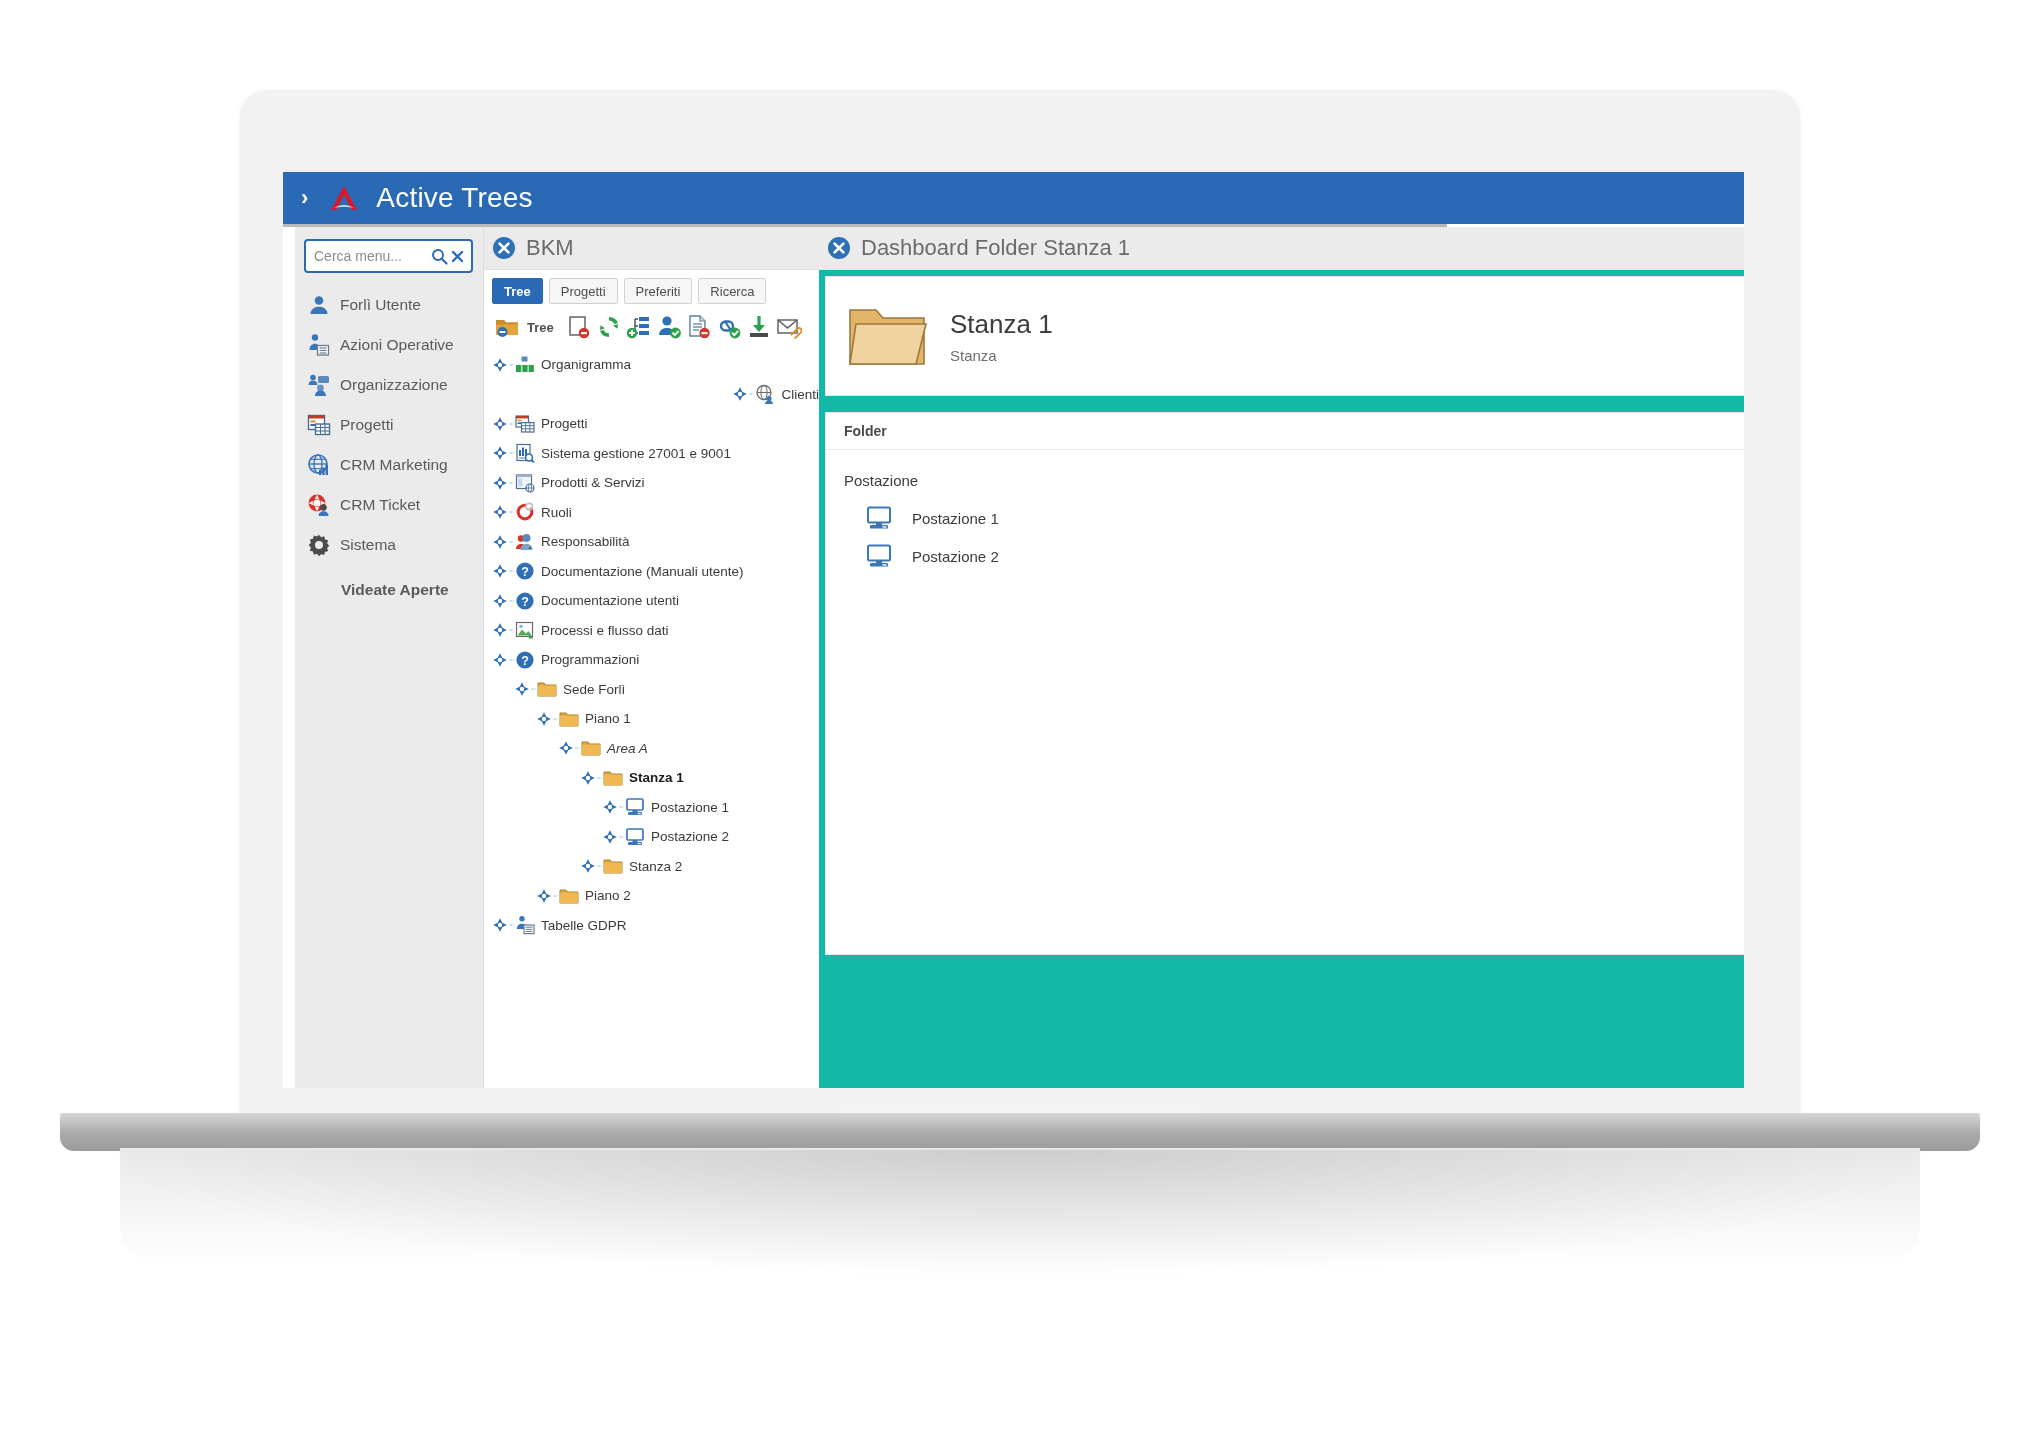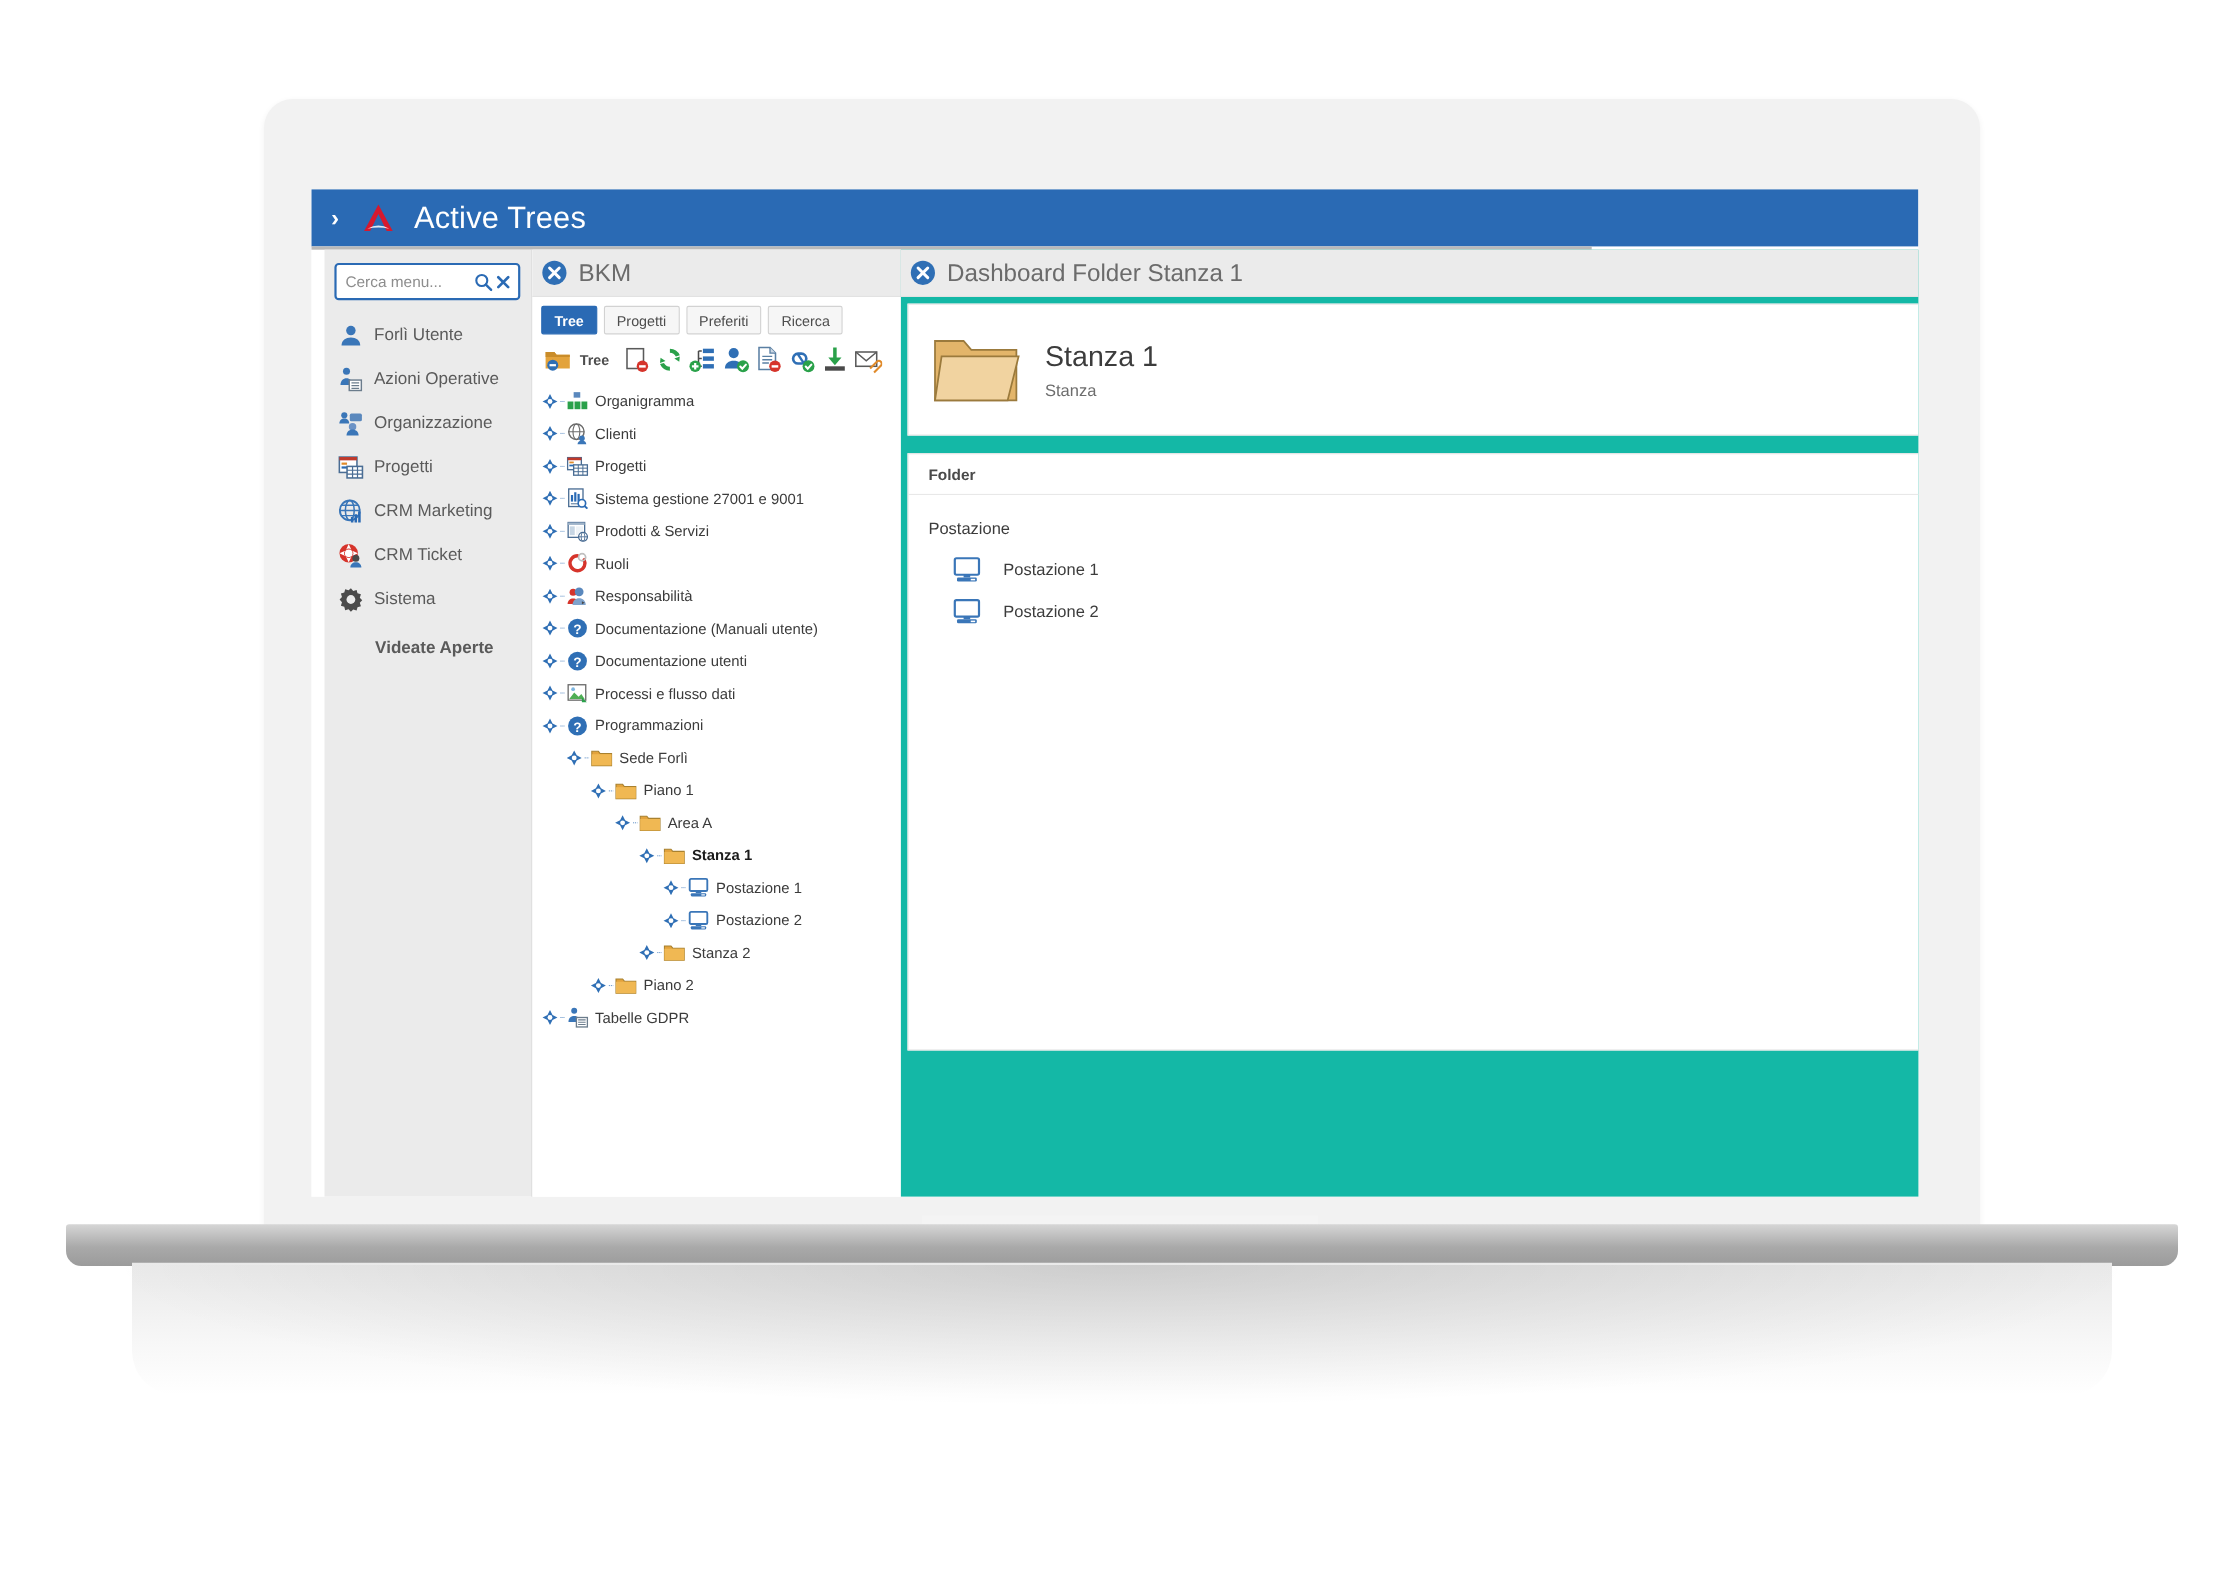--- a/index.html
+++ b/index.html
@@ -370,21 +370,21 @@
               <line x1="0" y1="2" x2="8" y2="2" stroke="#2f6fb5" stroke-width="1.4" stroke-dasharray="2 1.6"></line>
             </svg>
             <svg viewBox="0 0 20 20" class="tree-ico">
               <rect x="6.5" y="1.5" width="6" height="5" fill="#5a88bd"></rect>
               <rect x="1" y="10" width="5.3" height="7" fill="#2aa14a"></rect>
               <rect x="7.3" y="10" width="5.3" height="7" fill="#2aa14a"></rect>
               <rect x="13.6" y="10" width="5.3" height="7" fill="#2aa14a"></rect>
             </svg>
             <span class="tree-label">Organigramma</span>
           </div>
-          <div class="tree-row" style="padding-left: 6px;">
+          <div class="tree-row" style="padding-left: 6px; justify-content: flex-end;">
             <svg viewBox="0 0 16 16" class="tree-knob">
               <path d="M8 1.2 L10.3 5.7 L14.8 8 L10.3 10.3 L8 14.8 L5.7 10.3 L1.2 8 L5.7 5.7 Z" fill="#2f6fb5"></path>
               <circle cx="8" cy="8" r="2.2" fill="#ffffff"></circle>
             </svg>
             <svg viewBox="0 0 8 4" class="tree-dash">
               <line x1="0" y1="2" x2="8" y2="2" stroke="#2f6fb5" stroke-width="1.4" stroke-dasharray="2 1.6"></line>
             </svg>
             <svg viewBox="0 0 20 20" class="tree-ico">
               <circle cx="9" cy="8.5" r="7" fill="none" stroke="#6b6b6b" stroke-width="1.3"></circle>
               <ellipse cx="9" cy="8.5" rx="3.1" ry="7" fill="none" stroke="#6b6b6b" stroke-width="1"></ellipse>
@@ -563,21 +563,21 @@
             </svg>
             <svg viewBox="0 0 8 4" class="tree-dash">
               <line x1="0" y1="2" x2="8" y2="2" stroke="#2f6fb5" stroke-width="1.4" stroke-dasharray="2 1.6"></line>
             </svg>
             <svg viewBox="0 0 20 20" class="tree-ico">
               <path d="M1 4h6l1.6 2H19v11H1z" fill="#e3a33c" stroke="#a8812f" stroke-width="1"></path>
               <path d="M1 6.6h18V17H1z" fill="#f0b853"></path>
             </svg>
             <span class="tree-label">Piano 1</span>
           </div>
-          <div class="tree-row" style="padding-left: 72px;">
+          <div class="tree-row" style="padding-left: 72px; font-style: italic;">
             <svg viewBox="0 0 16 16" class="tree-knob">
               <path d="M8 1.2 L10.3 5.7 L14.8 8 L10.3 10.3 L8 14.8 L5.7 10.3 L1.2 8 L5.7 5.7 Z" fill="#2f6fb5"></path>
               <circle cx="8" cy="8" r="2.2" fill="#ffffff"></circle>
             </svg>
             <svg viewBox="0 0 8 4" class="tree-dash">
               <line x1="0" y1="2" x2="8" y2="2" stroke="#2f6fb5" stroke-width="1.4" stroke-dasharray="2 1.6"></line>
             </svg>
             <svg viewBox="0 0 20 20" class="tree-ico">
               <path d="M1 4h6l1.6 2H19v11H1z" fill="#e3a33c" stroke="#a8812f" stroke-width="1"></path>
               <path d="M1 6.6h18V17H1z" fill="#f0b853"></path>

